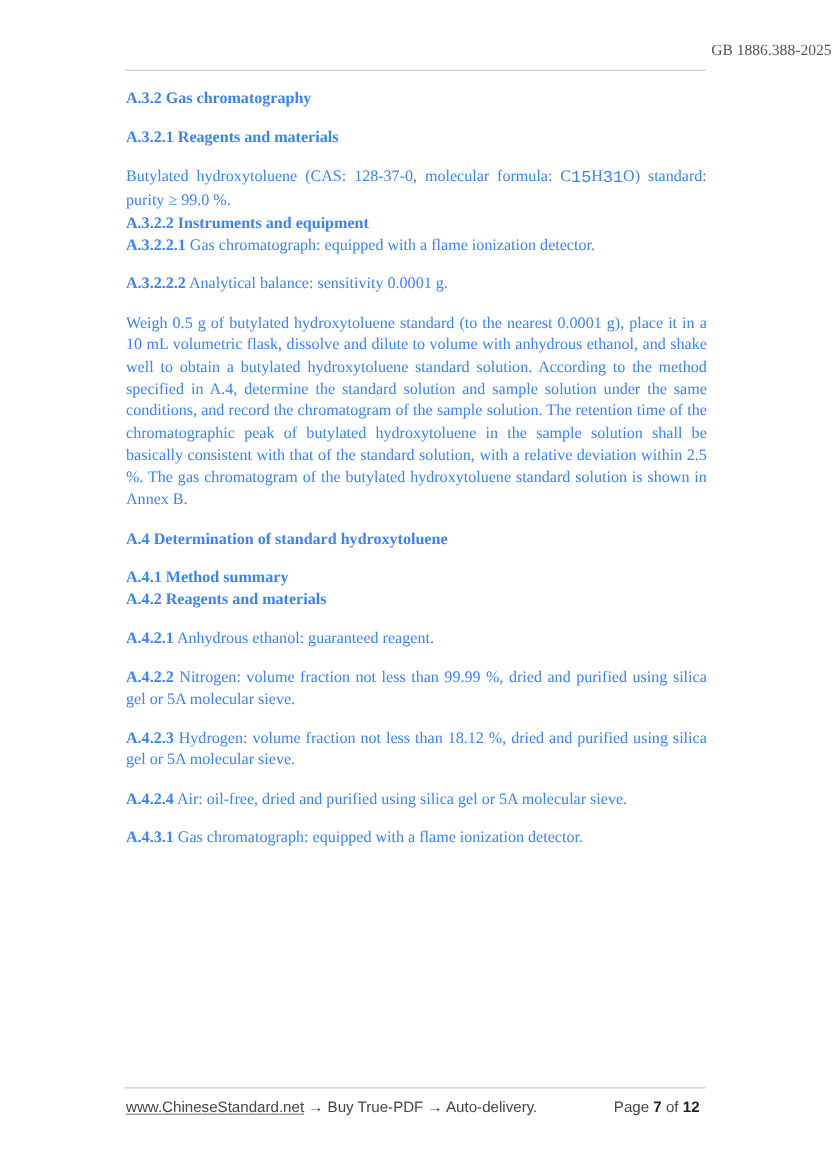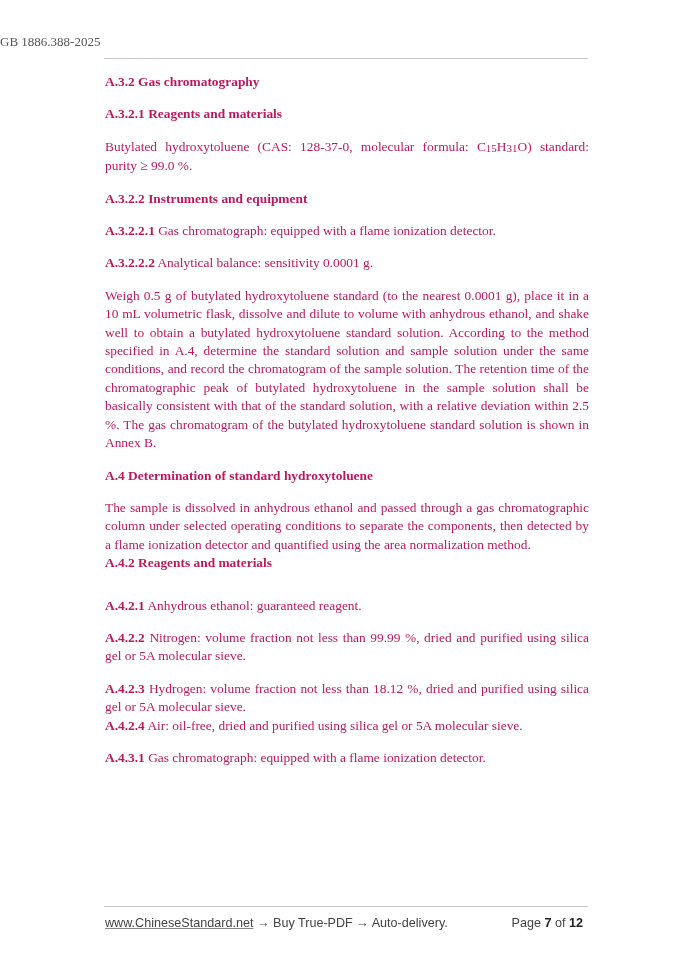--- a/index.html
+++ b/index.html
@@ -1,31 +1,31 @@
 <!DOCTYPE html>
 <html><head>
 <meta charset="utf-8">
 <style>
   html, body { margin: 0; padding: 0; background: #ffffff; }
   body { width: 693px; height: 980px; position: relative; overflow: hidden; }
   .page { position: absolute; left: 0; top: 0; width: 693px; height: 980px; background: #fff; }
   .hdr {
-    position: absolute; top: 34px; left: 0; width: 693px; text-align: left;
+    position: absolute; top: 34px; left: 0; width: 693px; text-align: right;
     font-family: "Liberation Serif", serif; font-size: 13px; color: #555;
   }
   .hdr-rule { position: absolute; top: 58px; left: 74px; width: 375px; height: 1px; background: #c8c8c8; }
   .hdr-rule { width: 375px; }
   .content {
     position: absolute; left: 105px; top: 73px; width: 484px;
-    font-family: "Liberation Serif", serif; font-size: 13.4px; line-height: 18.4px; color: #be185d;
+    font-family: "Liberation Serif", serif; font-size: 13.4px; line-height: 18.4px; color: #3b82f6;
   }
   .h { font-weight: bold; margin: 0; }
   p { margin: 0; }
   .just { text-align: justify; }
-  .sub { font-size: 11px; vertical-align: -1px; }
+  .sub { font-size: 14px; vertical-align: -1px; font-family: Liberation Mono, monospace; }
   .b { font-weight: bold; }
   .ftr-rule { position: absolute; top: 906px; left: 104px; width: 484px; height: 1px; background: #c8c8c8; }
   .ftr {
     position: absolute; top: 916px; left: 105px; width: 478px;
     font-family: "Liberation Sans", sans-serif; font-size: 12.6px; color: #444;
     display: flex; justify-content: space-between;
   }
   .ftr a { color: #444; text-decoration: underline; text-decoration-color: #888; }
   .ftr .num { font-weight: bold; color: #222; }
 </style>
@@ -38,49 +38,49 @@
 
   <div class="content">
     <p class="h" style="margin-top:0;">A.3.2 Gas chromatography</p>
 
     <p class="h" style="margin-top:14px;">A.3.2.1 Reagents and materials</p>
 
     <p class="just" style="margin-top:14px;">
       <span>Butylated hydroxytoluene (CAS: 128-37-0, molecular formula: C</span><span class="sub">15</span><span>H</span><span class="sub">31</span><span>O) standard: purity ≥ 99.0 %.</span>
     </p>
 
-    <p class="h" style="margin-top:14px;">A.3.2.2 Instruments and equipment</p>
+    <p class="h" style="">A.3.2.2 Instruments and equipment</p>
 
-    <p style="margin-top:14px;">
+    <p style="">
       <span class="b">A.3.2.2.1</span><span> Gas chromatograph: equipped with a flame ionization detector.</span>
     </p>
     <p style="margin-top:14px;">
       <span class="b">A.3.2.2.2</span><span> Analytical balance: sensitivity 0.0001 g.</span>
     </p>
 
 
     <p class="just" style="margin-top:14px;">Weigh 0.5 g of butylated hydroxytoluene standard (to the nearest 0.0001 g), place it in a 10 mL volumetric flask, dissolve and dilute to volume with anhydrous ethanol, and shake well to obtain a butylated hydroxytoluene standard solution. According to the method specified in A.4, determine the standard solution and sample solution under the same conditions, and record the chromatogram of the sample solution. The retention time of the chromatographic peak of butylated hydroxytoluene in the sample solution shall be basically consistent with that of the standard solution, with a relative deviation within 2.5 %. The gas chromatogram of the butylated hydroxytoluene standard solution is shown in Annex B.</p>
 
     <p class="h" style="margin-top:14px;">A.4 Determination of standard hydroxytoluene</p>
 
+    <p class="h" style="margin-top:14px;">A.4.1 Method summary</p>
 
-    <p class="just" style="margin-top:14px;">The sample is dissolved in anhydrous ethanol and passed through a gas chromatographic column under selected operating conditions to separate the components, then detected by a flame ionization detector and quantified using the area normalization method.</p>
 
     <p class="h" style="margin-top:0;">A.4.2 Reagents and materials</p>
 
-    <p style="margin-top:24px;">
+    <p style="margin-top:14px;">
       <span class="b">A.4.2.1</span><span> Anhydrous ethanol: guaranteed reagent.</span>
     </p>
     <p class="just" style="margin-top:14px;">
       <span class="b">A.4.2.2</span><span> Nitrogen: volume fraction not less than 99.99 %, dried and purified using silica gel or 5A molecular sieve.</span>
     </p>
     <p class="just" style="margin-top:14px;">
       <span class="b">A.4.2.3</span><span> Hydrogen: volume fraction not less than 18.12 %, dried and purified using silica gel or 5A molecular sieve.</span>
     </p>
-    <p style="">
+    <p style="margin-top:14px;">
       <span class="b">A.4.2.4</span><span> Air: oil-free, dried and purified using silica gel or 5A molecular sieve.</span>
     </p>
 
 
     <p style="margin-top:14px;">
       <span class="b">A.4.3.1</span><span> Gas chromatograph: equipped with a flame ionization detector.</span>
     </p>
   </div>
 
   <div class="ftr-rule"></div>

